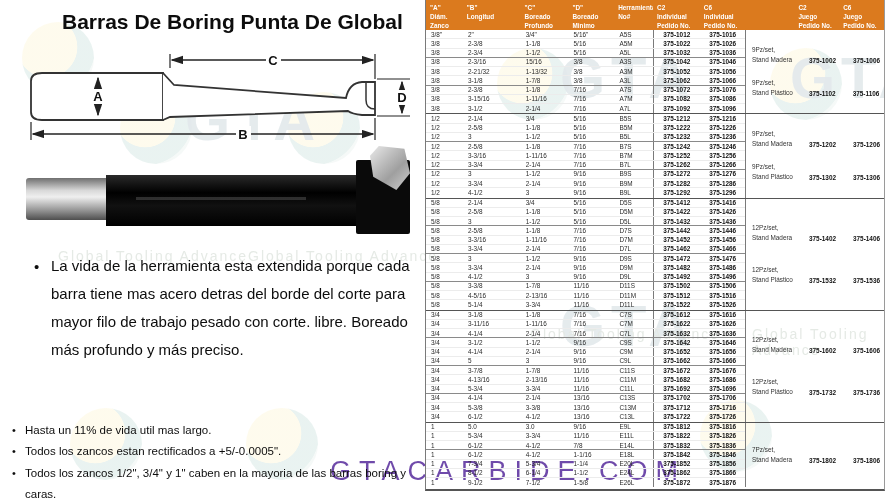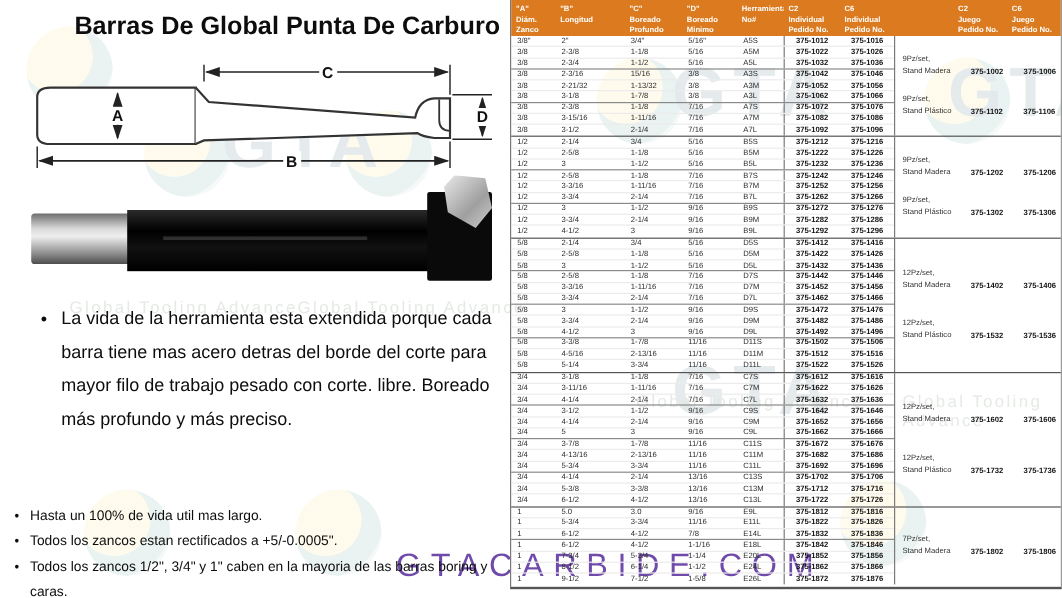--- a/index.html
+++ b/index.html
@@ -80,21 +80,21 @@
   <div class="wm wm-gta" style="left:185px;top:86px">GTA</div>
   <div class="wm wm-gta" style="left:560px;top:44px">GTA</div>
   <div class="wm wm-gta" style="left:790px;top:44px">GTA</div>
   <div class="wm wm-gta" style="left:560px;top:292px">GTA</div>
   <div class="wm wm-tag" style="left:58px;top:248px">Global Tooling Advance</div>
   <div class="wm wm-tag" style="left:248px;top:248px">Global Tooling Advance</div>
   <div class="wm wm-tag" style="left:530px;top:326px">Global Tooling Advance</div>
   <div class="wm wm-tag" style="left:752px;top:326px">Global Tooling Advance</div>
   <div class="wm-site">GTACARBIDE.COM</div>
 
-  <div class="title">Barras De Global Punta De Carburo</div>
+  <div class="title">Barras De Boring Punta De Global</div>
 
   <svg class="diagram" width="405" height="92" viewBox="0 0 405 92">
     <defs>
       <marker id="ah" markerWidth="9" markerHeight="8" refX="8" refY="3" orient="auto-start-reverse">
         <path d="M0,0 L9,3 L0,6 Z" fill="#222"></path>
       </marker>
     </defs>
 
     <path d="M145,21 L24,21 Q13,21 13,29 L13,60 Q13,68 24,68 L145,68 Z" fill="#fff" stroke="#333" stroke-width="1.8"></path>
 
@@ -129,21 +129,21 @@
     <div class="bar"></div>
     <div class="head"></div>
     <div class="tip"></div>
   </div>
 
   <ul class="features">
     <li>La vida de la herramienta esta extendida porque cada barra tiene mas acero detras del borde del corte para mayor filo de trabajo pesado con corte. libre. Boreado más profundo y más preciso.</li>
   </ul>
 
   <ul class="notes">
-    <li>Hasta un 100% de vida util mas largo.</li>
+    <li>Hasta un 11% de vida util mas largo.</li>
     <li>Todos los zancos estan rectificados a +5/-0.0005".</li>
     <li>Todos los zancos 1/2", 3/4" y 1" caben en la mayoria de las barras boring y caras.</li>
   </ul>
 
   <div class="tbl" id="tbl">
       <div class="thead" style="background: rgb(219, 122, 30);">
         <div class="th" style="width: 37px;">"A"
 Diám.
 Zanco</div>
         <div class="th" style="width: 58px;">"B"

